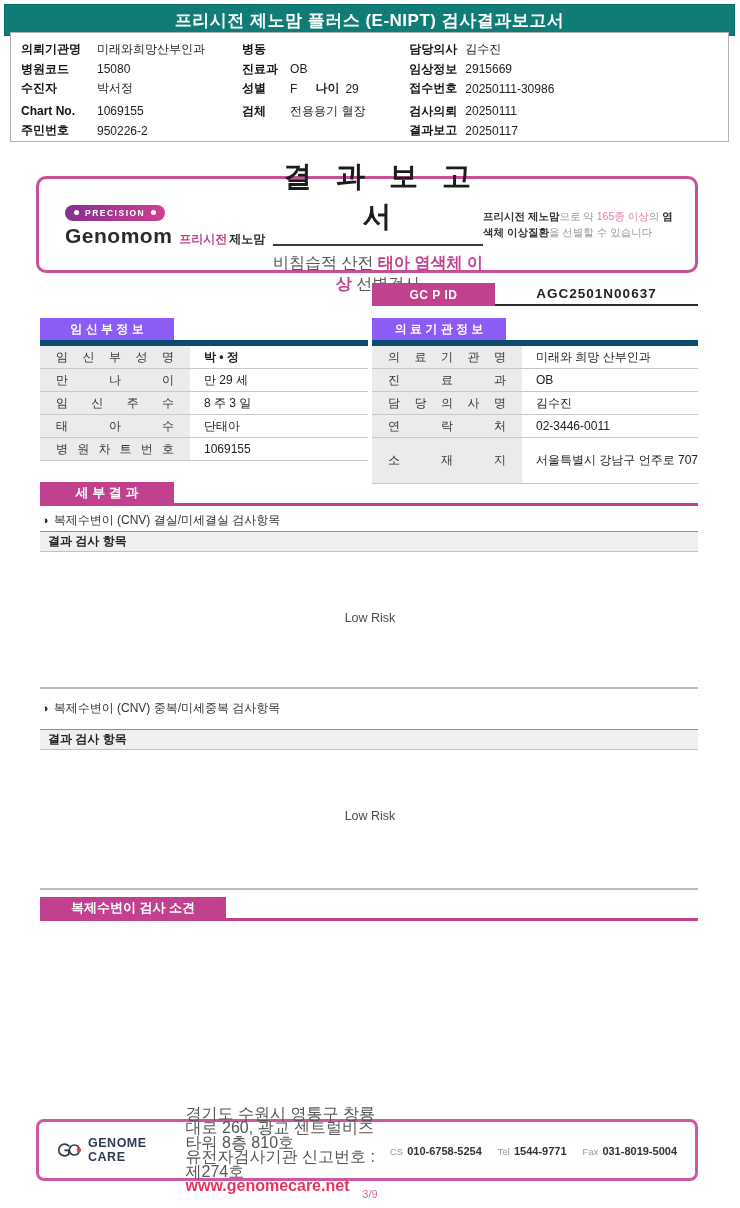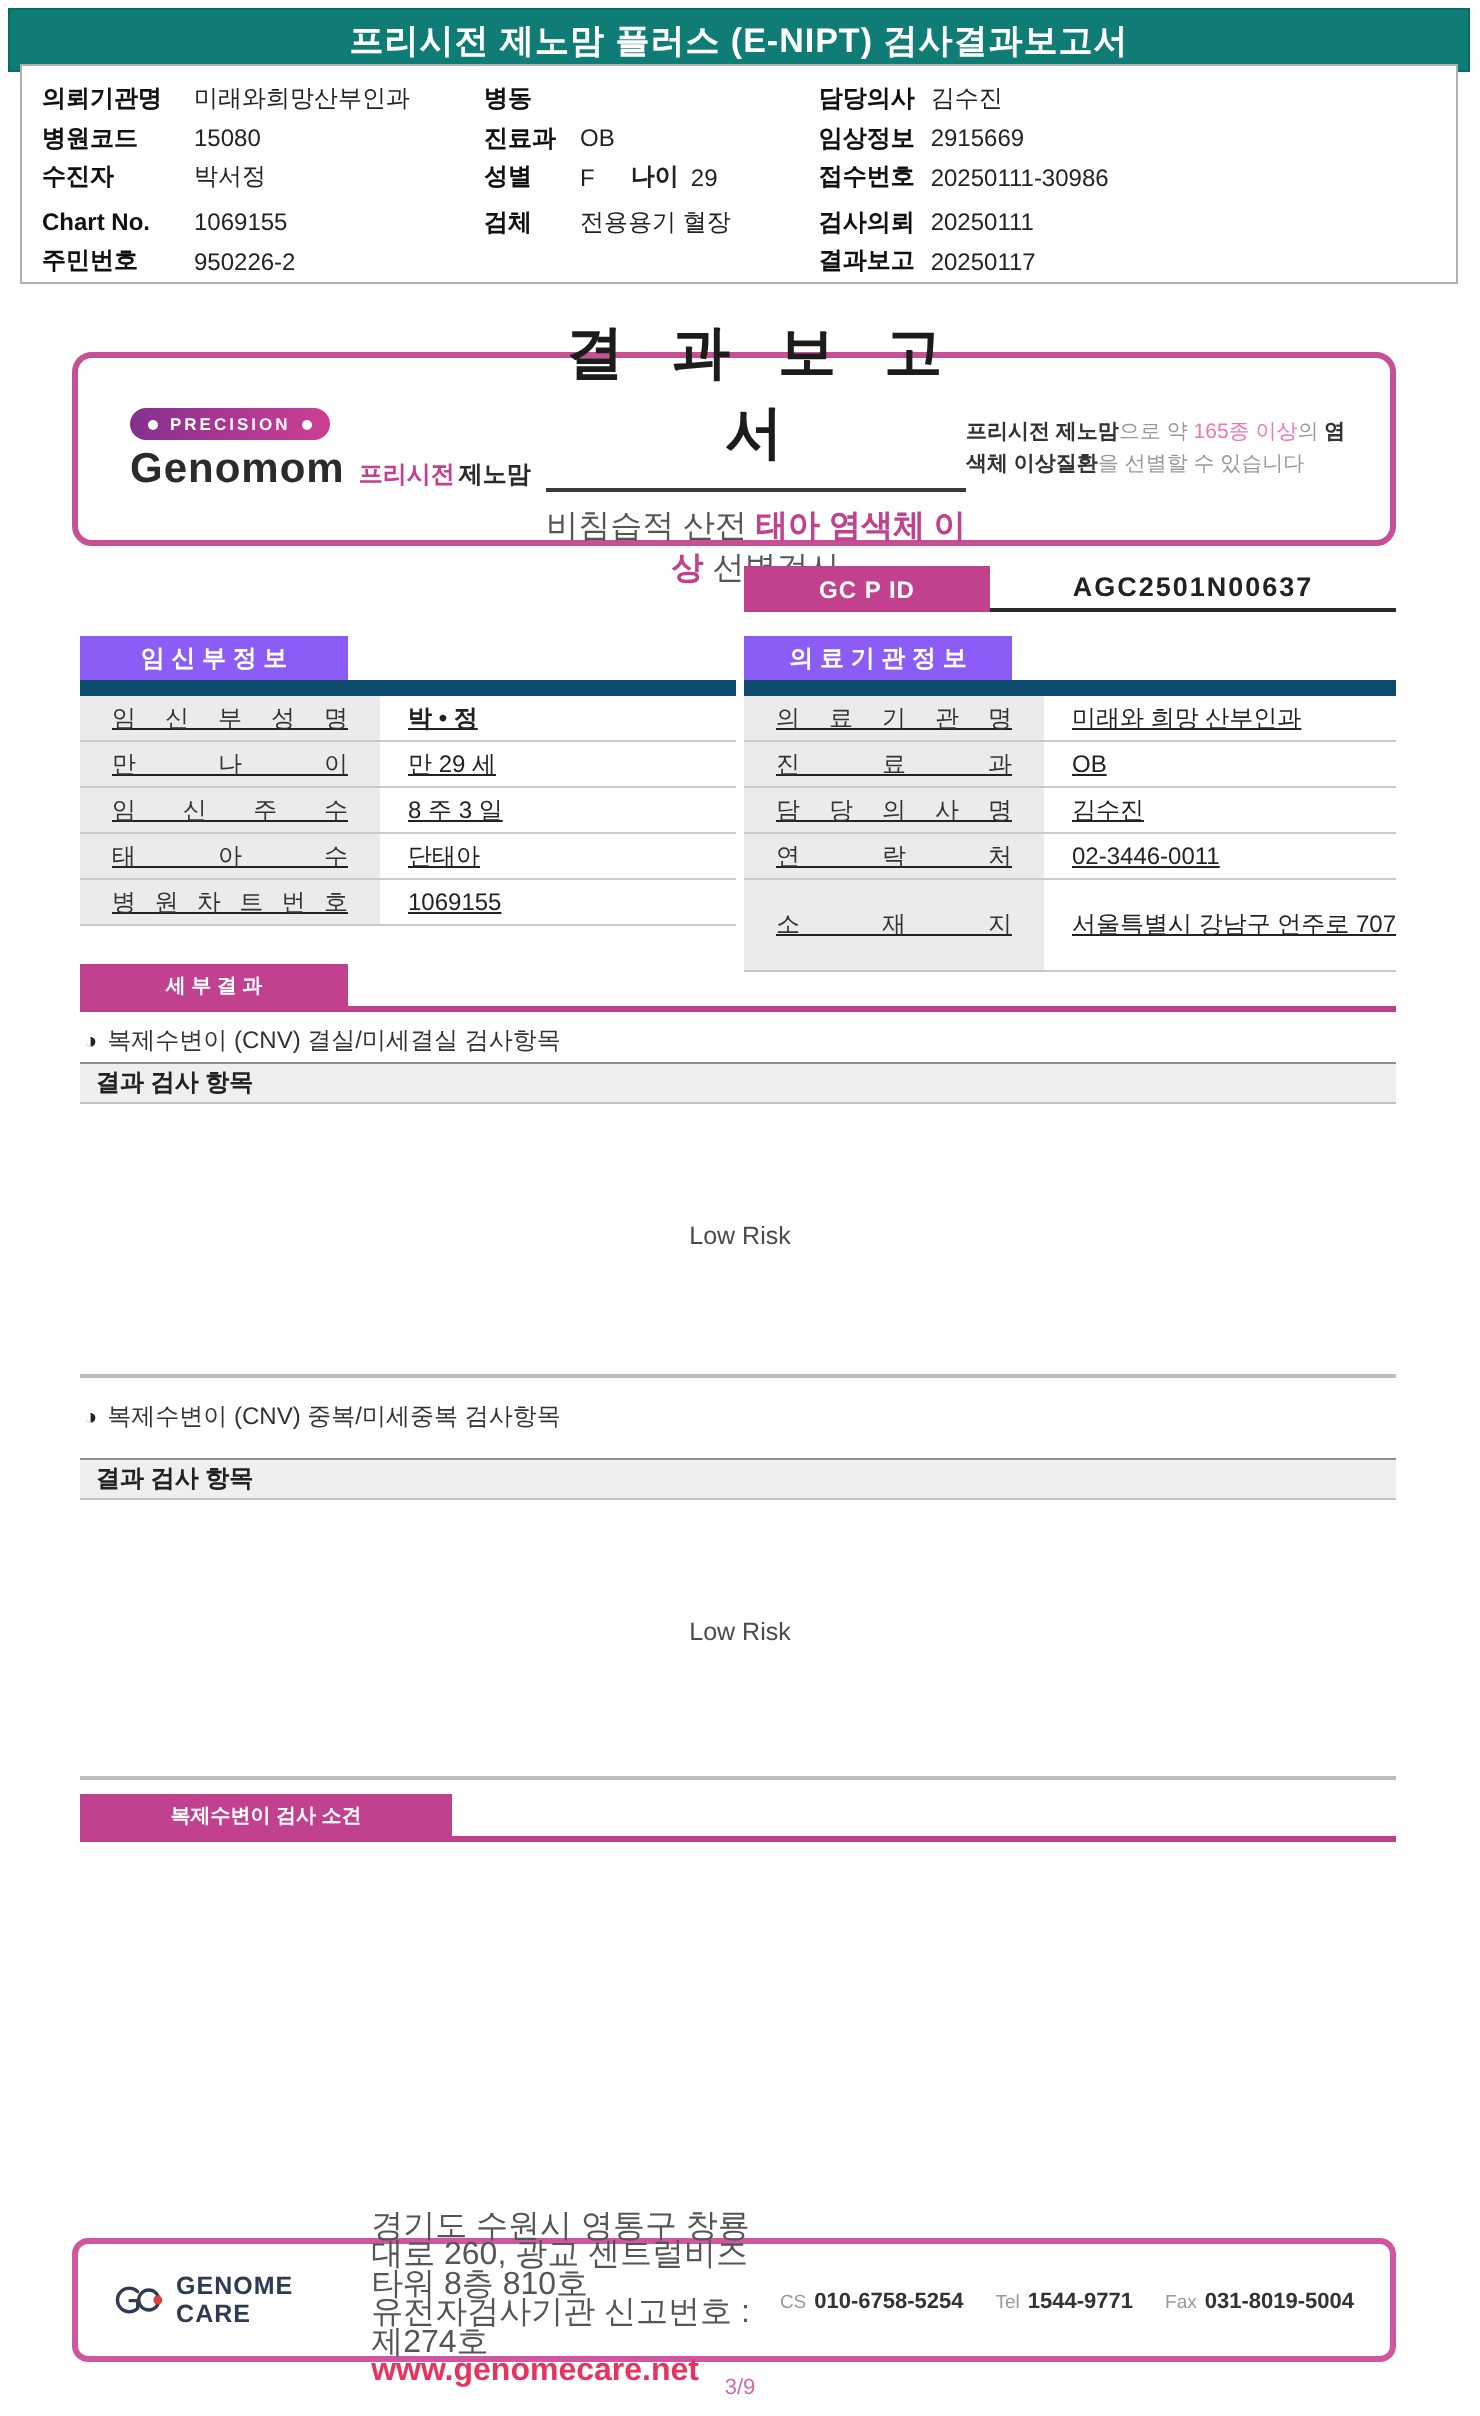--- a/index.html
+++ b/index.html
@@ -49,31 +49,31 @@
                  font-weight:bold; font-size:12px; display:flex; align-items:center; justify-content:center; letter-spacing:.5px; }
   .gcpid-value { position:absolute; left:495px; top:283px; width:203px; height:23px; border-bottom:2px solid #2a2a2a;
                  font-size:13.5px; font-weight:600; color:#222; display:flex; align-items:center; justify-content:center; letter-spacing:1px; }
 
   
   .itable { position:absolute; top:318px; }
   .itable.left { left:40px; width:328px; }
   .itable.right { left:372px; width:326px; }
   .ithead { width:134px; height:22px; background:#8b5cf6; color:#fff; font-weight:bold; font-size:12px;
             display:flex; align-items:center; justify-content:center; }
-  .itbody { border-top:8px solid #0c4a6e;text-decoration:underline; }
+  .itbody { border-top:6px solid #0c4a6e; }
   .itrow { display:flex; height:23px; border-bottom:1px solid #c9c9c9; align-items:center; font-size:12px; }
   .itrow.tall { height:46px; }
   .itlabel { width:150px; align-self:stretch; background:#ebebeb; color:#333; padding:0 16px; display:flex; align-items:center; }
   .itlabel span { display:block; width:100%; text-align:justify; text-align-last:justify; }
   .itval { padding-left:14px; color:#222; }
   .itable.left .itrow:first-child .itval { font-weight:bold; }
 
   
   .sechead { position:absolute; left:40px; width:658px; border-bottom:3px solid #c2418e; }
-  .sectab { height:21px; background:#c2418e; color:#fff; font-weight:bold; font-size:10px;
+  .sectab { height:21px; background:#c2418e; color:#fff; font-weight:bold; font-size:13px;
             display:flex; align-items:center; justify-content:center;text-align:center; }
   .sec-detail { top:482px; } .sec-detail .sectab { width:134px; }
   .sec-findings { top:897px; } .sec-findings .sectab { width:186px; }
 
   .subtitle { position:absolute; left:42px; font-size:12px; color:#333; }
   .subtitle .ic { margin-right:5px; font-size:11px; color:#222; }
   .graybar { position:absolute; left:40px; width:658px; height:21px; background:#efefef; border-top:1px solid #8f8f8f;
              border-bottom:1px solid #c2c2c2; font-size:12px; font-weight:bold; color:#222; padding-left:8px;
              display:flex; align-items:center; }
   .lowrisk { position:absolute; left:0; width:740px; text-align:center; font-size:12.5px; color:#4a4a4a; }

